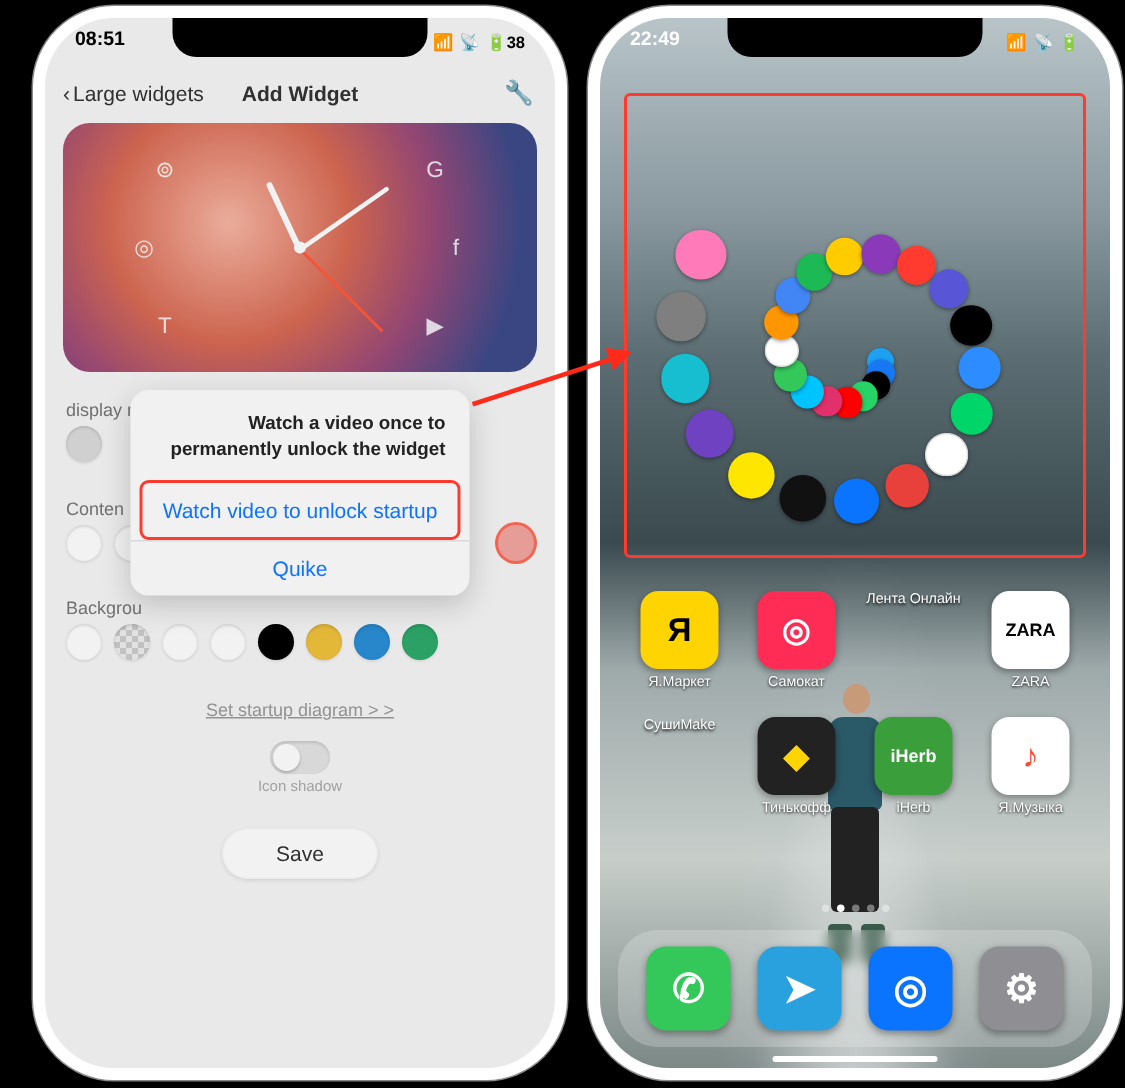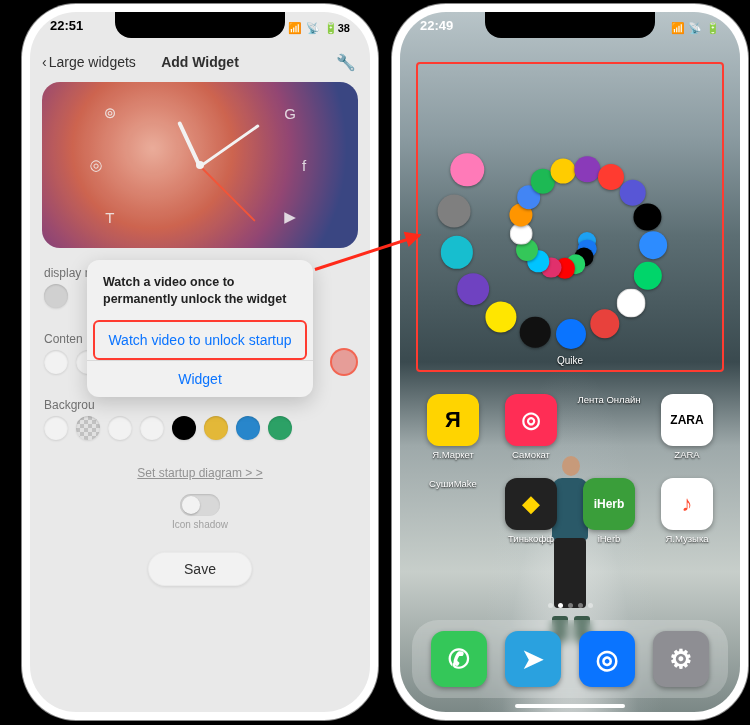--- a/index.html
+++ b/index.html
@@ -151,21 +151,21 @@
     left: 50%; top: 248px; transform: translateX(-50%);
     width: 226px;
     background: #f1f1f1;
     border-radius: 12px;
     overflow: hidden;
     box-shadow: 0 6px 20px rgba(0,0,0,0.18);
     z-index: 60;
   }
   .sheet-msg {
     padding: 14px 16px 12px;
-    text-align: left;
+    text-align: right;
     font-size: 12.5px; font-weight: 600; color:#222;
     line-height: 1.35;
   }
   .sheet-btn {
     border-top: 1px solid #d9d9d9;
     padding: 10px 0;
     text-align: center;
     font-size: 14px;
     color: #0b74ff;
   }
@@ -265,21 +265,21 @@
     border-bottom: 8px solid transparent;
   }
   .status-left-white { color:#fff; }
 </style>
 </head>
 <body>
 
 <div class="phone left">
   <div class="notch"></div>
   <div class="status-bar">
-    <span>22:51</span>
+    <span>08:51</span>
     <span class="status-right">
       <span>📶</span>
       <span>📡</span>
       <span>🔋<span>38</span></span>
     </span>
   </div>
   <div class="screen">
     <div class="nav">
       <div class="back">
         <span>‹</span>
@@ -346,21 +346,21 @@
       <div class="toggle-label">Icon shadow</div>
     </div>
 
     <div class="save-btn">Save</div>
 
     <div class="dim"></div>
 
     <div class="sheet">
       <div class="sheet-msg">Watch a video once to permanently unlock the widget</div>
       <div class="sheet-btn highlight">Watch video to unlock startup</div>
-      <div class="sheet-btn">Widget</div>
+      <div class="sheet-btn">Quike</div>
     </div>
   </div>
 </div>
 
 <div class="phone right">
   <div class="wallpaper">
     <div class="figure">
       <div class="head"></div>
         <div class="torso"></div>
         <div class="legs"></div>
@@ -402,21 +402,20 @@
         <div class="orb" style="width: 28.8571px; height: 28.8571px; left: 61.0277px; top: 67.8874px; background: rgb(255, 255, 255); border: 1px solid rgba(0, 0, 0, 0.15);"></div>
         <div class="orb" style="width: 29.4286px; height: 29.4286px; left: 34.6887px; top: 88.5938px; background: rgb(232, 65, 60);"></div>
         <div class="orb" style="width: 30px; height: 30px; left: 1.40172px; top: 98.9901px; background: rgb(10, 116, 255);"></div>
         <div class="orb" style="width: 30.5714px; height: 30.5714px; left: -34.7743px; top: 96.8005px; background: rgb(17, 17, 17);"></div>
         <div class="orb" style="width: 31.1429px; height: 31.1429px; left: -69.0666px; top: 81.3495px; background: rgb(255, 230, 0);"></div>
         <div class="orb" style="width: 31.7143px; height: 31.7143px; left: -96.6171px; top: 53.7697px; background: rgb(111, 66, 193);"></div>
         <div class="orb" style="width: 32.2857px; height: 32.2857px; left: -113.164px; top: 16.9641px; background: rgb(23, 190, 207);"></div>
         <div class="orb" style="width: 32.8571px; height: 32.8571px; left: -115.681px; top: -24.6856px; background: rgb(127, 127, 127);"></div>
         <div class="orb" style="width: 33.4286px; height: 33.4286px; left: -102.88px; top: -65.8381px; background: rgb(255, 122, 184);"></div>
       </div>
-    <div class="widget-label">Quike</div>
   </div>
 
   <div class="app-row r1" id="row1">
       <div class="app">
         <div class="app-icon" style="background: rgb(255, 212, 0); color: rgb(0, 0, 0); font-size: 22px;">Я</div>
         <div class="app-label">Я.Маркет</div>
       </div>
       <div class="app">
         <div class="app-icon" style="background: rgb(255, 45, 85); color: rgb(255, 255, 255); font-size: 22px;">◎</div>
         <div class="app-label">Самокат</div>

